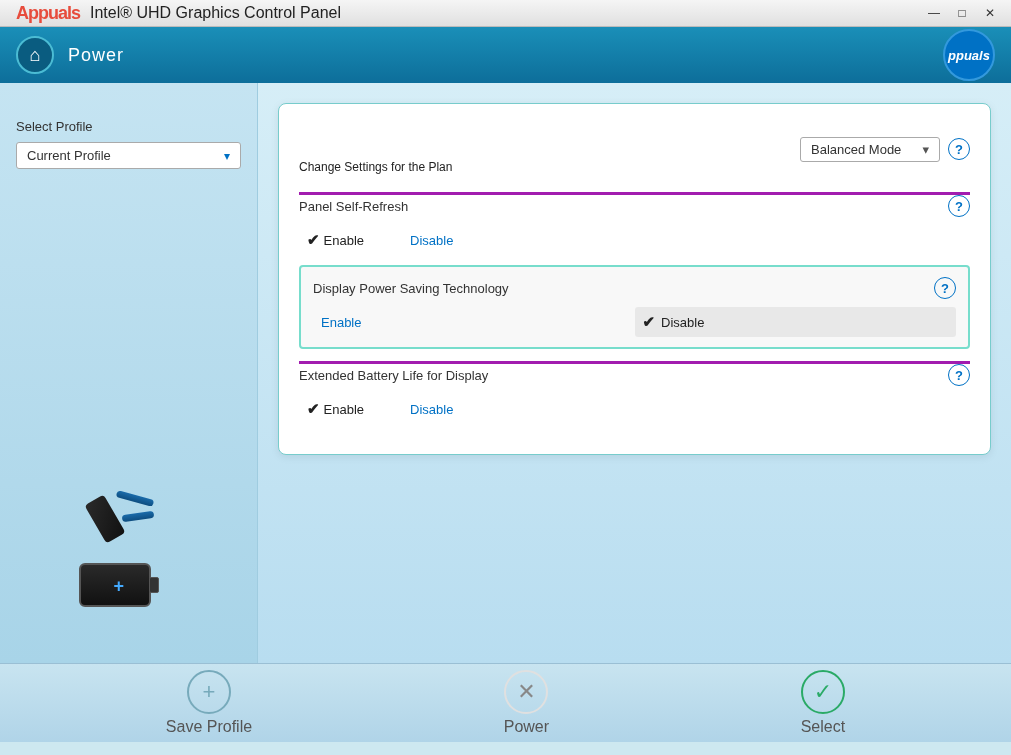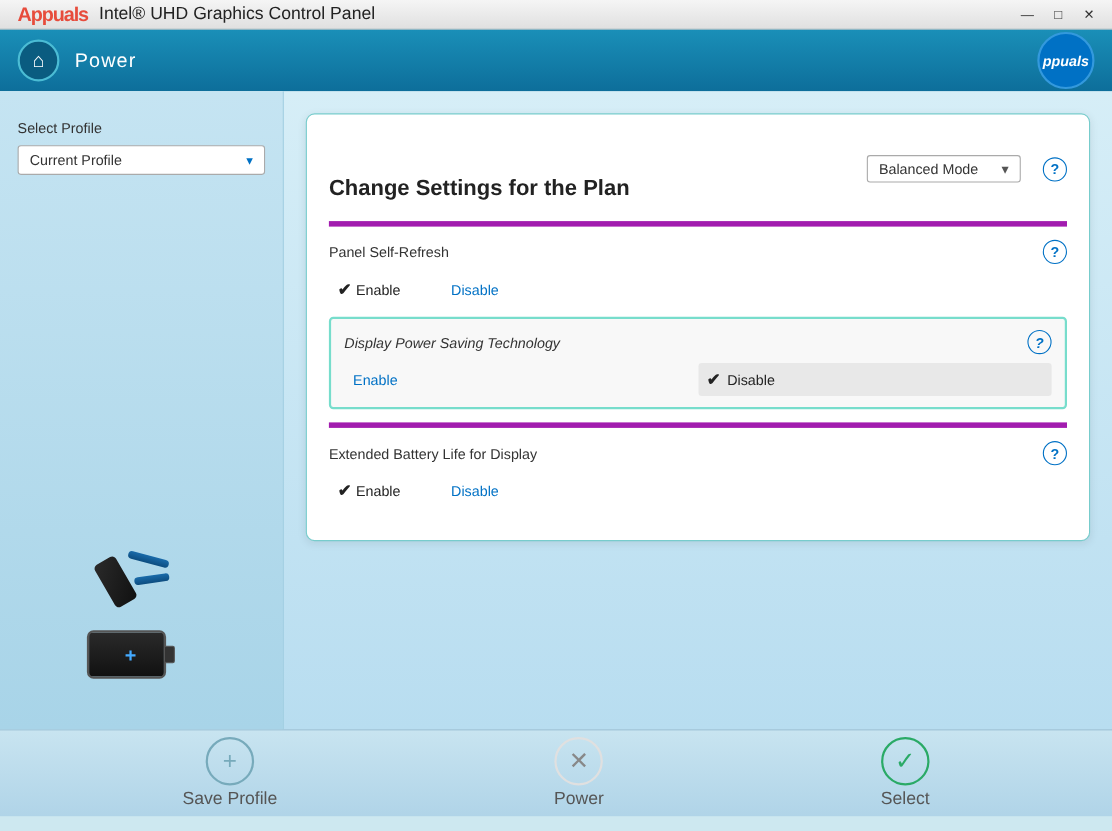--- a/index.html
+++ b/index.html
@@ -105,21 +105,21 @@
     .main-layout {
       display: flex;
       height: calc(755px - 40px - 56px - 79px);
       background: linear-gradient(180deg, #d6eef7 0%, #b8ddf0 100%);
     }
 
     
     .sidebar {
       width: 258px;
       background: linear-gradient(180deg, #c5e4f2 0%, #a8d4e8 100%);
-      padding: 26px 16px;
+      padding: 36px 16px;
       border-right: 1px solid #9fcce0;
       position: relative;
       display: flex;
       flex-direction: column;
     }
     .sidebar-label {
       font-size: 13px;
       color: #333;
       margin-bottom: 8px;
     }
@@ -172,29 +172,29 @@
     }
 
     
     .card-header {
       display: flex;
       align-items: center;
       justify-content: space-between;
       margin-bottom: 18px;
     }
     .card-title {
-      font-size: 20px;
-      font-weight: 700;
+      font-size: 12px;
+      font-weight: 400;
       color: #222;
       margin-top: 36px;
     }
     .card-header-right {
       display: flex;
       align-items: center;
-      gap: 20px;
+      gap: 8px;
     }
     .mode-dropdown {
       display: flex;
       align-items: center;
       gap: 6px;
       border: 1px solid #aaa;
       border-radius: 3px;
       padding: 4px 10px;
       font-size: 13px;
       color: #333;
@@ -215,22 +215,21 @@
       display: flex;
       align-items: center;
       justify-content: center;
       font-size: 13px;
       font-weight: bold;
       cursor: pointer;
     }
 
     
     .section {
-      border-top: 5px solid #a21caf;
-      padding-top: 12px;
+      border-top: 3px solid #a21caf;
       margin-bottom: 12px;
     }
     .section-header {
       display: flex;
       align-items: center;
       justify-content: space-between;
       margin-bottom: 10px;
     }
     .section-title {
       font-size: 13px;
@@ -265,21 +264,20 @@
     
     .section-highlighted {
       border: 2px solid #7dc;
       border-radius: 4px;
       padding: 10px 12px;
       margin-bottom: 12px;
       background: #f8f8f8;
     }
     .section-highlighted .section-header {
       margin-bottom: 8px;
-      font-style: italic;
     }
     .highlighted-toggle-row {
       display: flex;
       align-items: center;
       gap: 0;
     }
     .toggle-half {
       flex: 1;
       display: flex;
       align-items: center;

